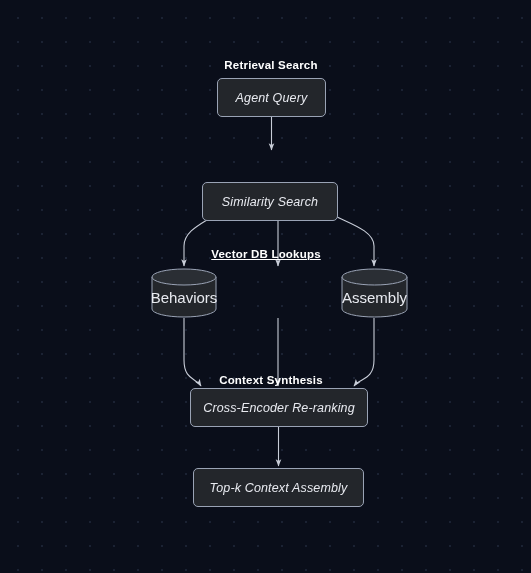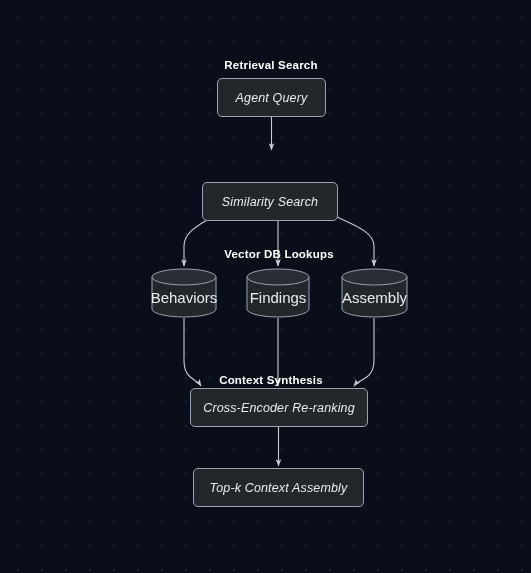--- a/index.html
+++ b/index.html
@@ -97,21 +97,21 @@
       <path d="M278,191 L278,266"></path>
       <path d="M310,191 C310,218 374,221 374,246 L374,266"></path>
       <path d="M184,318 L184,360 C184,380 196,378 201,386"></path>
       <path d="M278,318 L278,386"></path>
       <path d="M374,318 L374,360 C374,380 360,378 354,386"></path>
       <path d="M278.5,427 L278.5,466"></path>
     </g>
   </svg>
 
   <div class="group-label" style="left:271px; top:59px;">Retrieval Search</div>
-  <div class="group-label" style="left:279px; top:248px;">Vector DB Lookups</div>
+  <div class="group-label" style="left:266px; top:248px;text-decoration:underline;">Vector DB Lookups</div>
   <div class="group-label" style="left:271px; top:374px;">Context Synthesis</div>
 
   <div class="node box" style="left:217px; top:78px; width:109px; height:39px;">
     <span>Agent Query</span>
   </div>
 
   <div class="node box" style="left:202px; top:152px; width:136px; height:39px;margin-top:30px;">
     <span>Similarity Search</span>
   </div>
 
@@ -124,27 +124,20 @@
   </div>
 
   <div class="cyl" style="left:151px; top:268px; width:66px; height:50px;">
     <svg class="cyl-svg" width="66" height="50" viewBox="0 0 66 50">
       <path d="M1,9 L1,41 A32,8 0 0,0 65,41 L65,9 Z" fill="#23262b" stroke="#9aa3b5" stroke-width="1"></path>
       <ellipse cx="33" cy="9" rx="32" ry="8" fill="#2a2e34" stroke="#9aa3b5" stroke-width="1"></ellipse>
     </svg>
     <div class="cyl-label">Behaviors</div>
   </div>
 
-  <div class="cyl" style="left:246px; top:268px; width:64px; height:50px;">
-    <svg class="cyl-svg" width="64" height="50" viewBox="0 0 64 50">
-      <path d="M1,9 L1,41 A31,8 0 0,0 63,41 L63,9 Z" fill="#23262b" stroke="#9aa3b5" stroke-width="1"></path>
-      <ellipse cx="32" cy="9" rx="31" ry="8" fill="#2a2e34" stroke="#9aa3b5" stroke-width="1"></ellipse>
-    </svg>
-    <div class="cyl-label">Findings</div>
-  </div>
 
   <div class="cyl" style="left:341px; top:268px; width:67px; height:50px;">
     <svg class="cyl-svg" width="67" height="50" viewBox="0 0 67 50">
       <path d="M1,9 L1,41 A32.5,8 0 0,0 66,41 L66,9 Z" fill="#23262b" stroke="#9aa3b5" stroke-width="1"></path>
       <ellipse cx="33.5" cy="9" rx="32.5" ry="8" fill="#2a2e34" stroke="#9aa3b5" stroke-width="1"></ellipse>
     </svg>
     <div class="cyl-label">Assembly</div>
   </div>
 
 </div>

